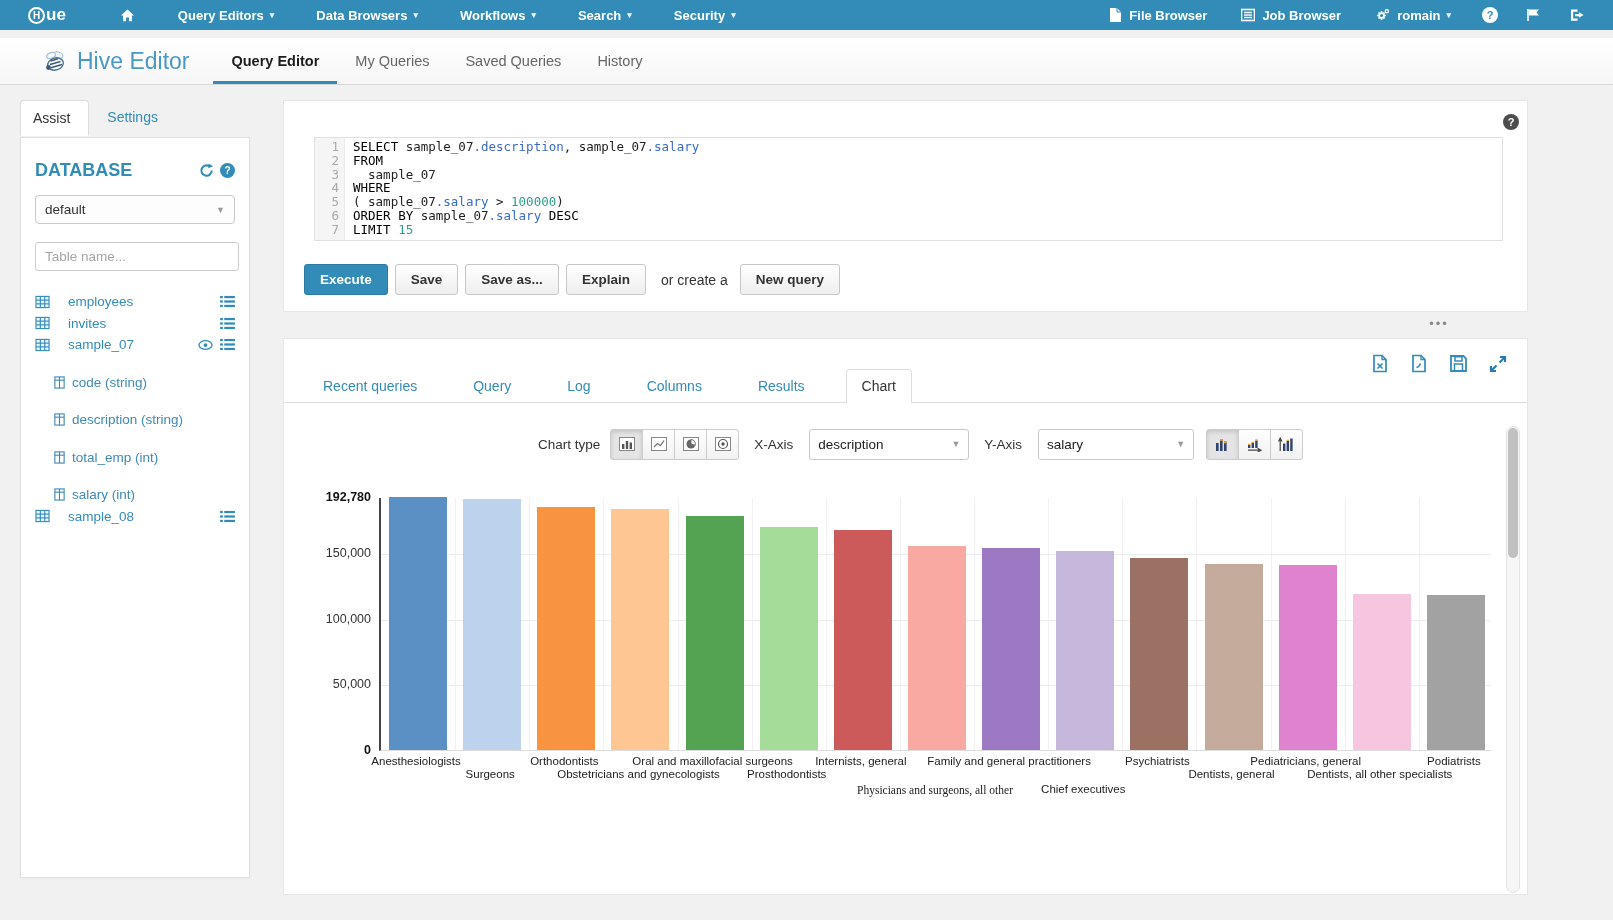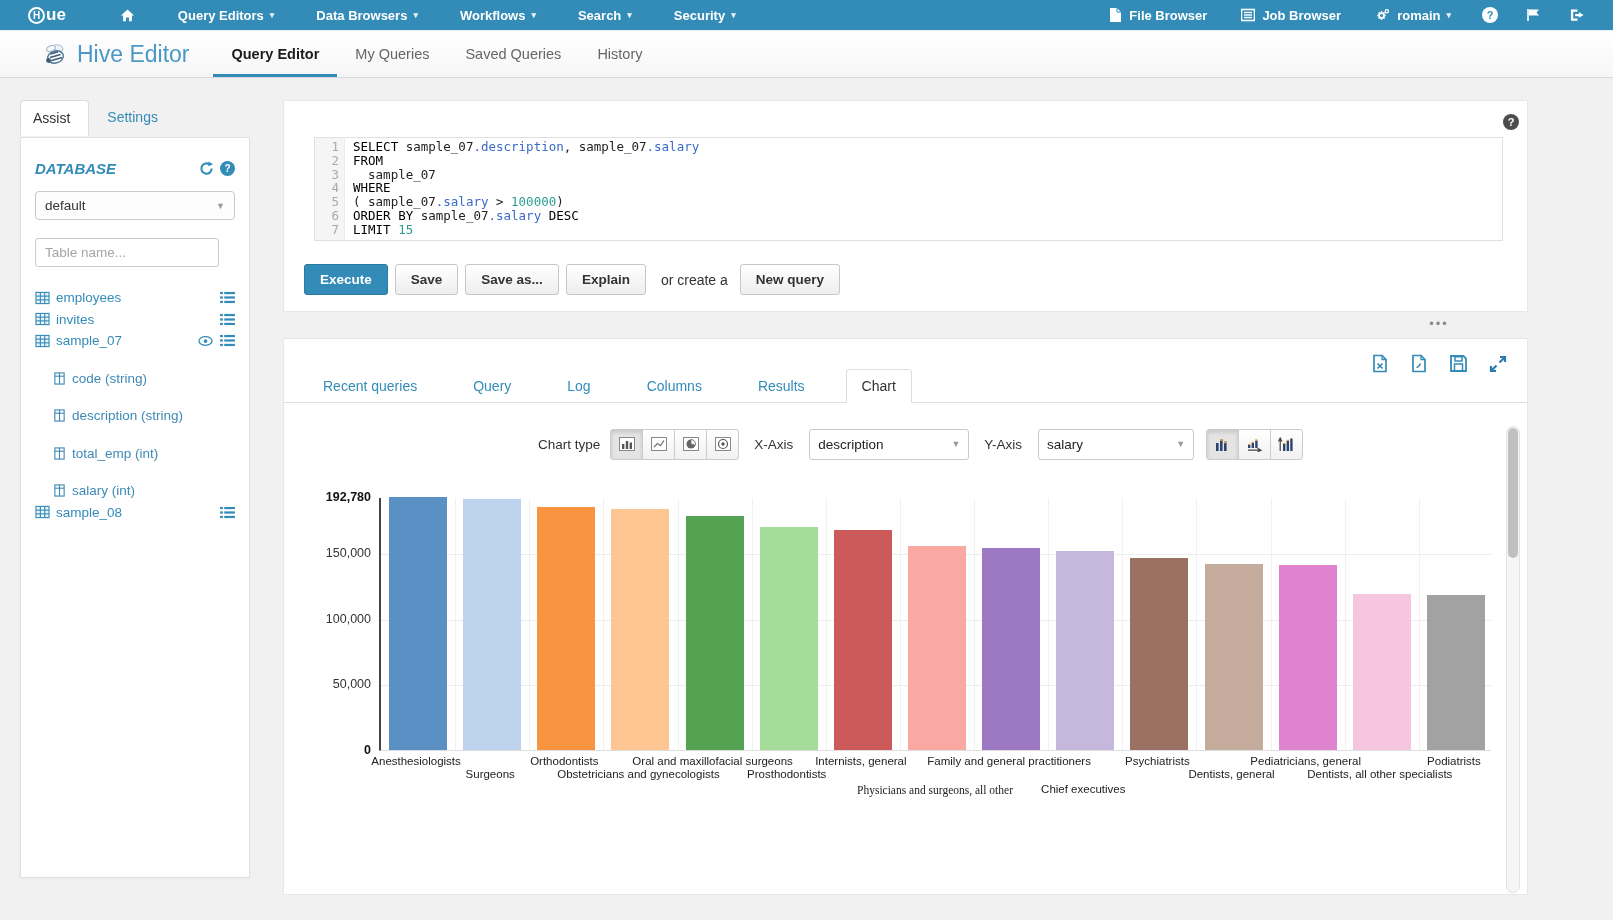--- a/index.html
+++ b/index.html
@@ -12,42 +12,42 @@
   .logo-circle { display:inline-flex; align-items:center; justify-content:center; width:17px; height:17px; border:2px solid #fff; border-radius:50%; font-size:10px; margin-right:1px; }
   .nav-home { margin-left:32px; padding:0 22px; display:flex; align-items:center; height:100%; cursor:pointer; }
   .nav-item { display:flex; align-items:center; height:100%; padding:0 21px; color:#fff; font-size:13px; font-weight:bold; cursor:pointer; text-decoration:none; }
   .caret-sm { font-size:9px; margin-left:6px; opacity:.9; }
   .nav-right .nav-item { padding:0 17px; }
   .nav-icon-btn { display:flex; align-items:center; height:100%; padding:0 14px; cursor:pointer; }
   .nav-right { padding-right:14px; }
   .nav-item .ic { margin-right:7px; display:inline-flex; }
 
   
-  .appbar { position:absolute; top:31px; left:0; width:1613px; height:47px; background:linear-gradient(#ffffff,#f6f6f6); border-bottom:1px solid #d8d8d8; display:flex; align-items:center; z-index:40; }
+  .appbar { position:absolute; top:38px; left:0; width:1613px; height:47px; background:linear-gradient(#ffffff,#f6f6f6); border-bottom:1px solid #d8d8d8; display:flex; align-items:center; z-index:40; }
   .hive-icon { margin-left:42px; display:inline-flex; }
   .app-title { color:#4a98c6; font-size:23px; margin-left:8px; margin-right:24px; }
   .app-tabs { display:flex; height:100%; }
   .app-tab { display:flex; align-items:center; height:100%; padding:0 18px; font-size:14.5px; color:#666; cursor:pointer; }
   .app-tab.active { color:#1c1c1c; font-weight:bold; box-shadow:inset 0 -3px 0 #338bb8; }
 
   
   .side-tabs { position:absolute; left:20px; top:100px; display:flex; z-index:10; }
   .side-tab { padding:9px 18px; font-size:14px; color:#338bb8; cursor:pointer; }
   .side-tab.active { background:#fff; border:1px solid #dcdcdc; border-bottom:1px solid #fff; border-radius:4px 4px 0 0; color:#333; margin-bottom:-1px;padding-left:12px; }
   .side-panel { position:absolute; left:20px; top:137px; width:230px; height:741px; background:#fff; border:1px solid #e0e0e0; box-shadow:0 1px 2px rgba(0,0,0,.04); padding:16px 14px; }
   .db-row { display:flex; justify-content:space-between; align-items:center; margin-top:6px; }
-  .db-label { color:#338bb8; font-weight:bold; font-size:15px;font-style:italic; }
+  .db-label { color:#338bb8; font-weight:bold; font-size:18px; }
   .db-icons { display:flex; align-items:center; gap:6px; }
   .q-badge { display:inline-flex; align-items:center; justify-content:center; width:15px; height:15px; border-radius:50%; background:#338bb8; color:#fff; font-size:10px; font-weight:bold; cursor:pointer; }
   .db-select { margin-top:14px; width:200px; height:29px; border:1px solid #c9c9c9; border-radius:4px; background:#fdfdfd; display:flex; align-items:center; justify-content:space-between; padding:0 9px; font-size:13.5px; color:#333; cursor:pointer; }
   .sel-caret { color:#9a9a9a; font-size:9px; }
-  .table-filter { margin-top:18px; width:184px; height:29px; border:1px solid #ccc; border-radius:3px; padding:0 9px; font-size:13.5px; color:#333; font-family:"Liberation Sans",sans-serif; }
+  .table-filter { margin-top:18px; width:204px; height:29px; border:1px solid #ccc; border-radius:3px; padding:0 9px; font-size:13.5px; color:#333; font-family:"Liberation Sans",sans-serif; }
   .table-filter::placeholder { color:#a5a5a5; }
   .table-list { margin-top:20px; font-size:13.5px; }
-  .table-row { display:flex; align-items:center; height:21.5px; cursor:pointer; }
+  .table-row { display:flex; align-items:center; height:21.5px; cursor:pointer;gap:12px; }
   .table-row .tname { color:#338bb8; margin-left:6px; flex:1; }
   .trow-icons { display:flex; align-items:center; gap:7px; }
   .col-row { display:flex; align-items:center; height:21.5px; padding-left:18px; cursor:pointer;margin-top:16px; }
   .col-row .cname { color:#4089b5; margin-left:6px; }
 
   
   .editor-card { position:absolute; left:283px; top:100px; width:1245px; height:212px; background:#fff; border:1px solid #e7e7e7; }
   .editor-help { position:absolute; top:13px; right:8px; width:16px; height:16px; border-radius:50%; background:#4d4d4d; color:#fff; font-size:11px; font-weight:bold; display:flex; align-items:center; justify-content:center; cursor:pointer; }
   .code-box { position:absolute; left:30px; top:36px; width:1189px; height:104px; border:1px solid #e0e0e0; background:#fff; display:flex; font-family:"DejaVu Sans Mono",monospace; font-size:12.5px; line-height:13.8px; cursor:text; }
   .gutter { width:30px; background:#f5f5f5; color:#aaa; text-align:right; padding:2px 5px 0 0; border-right:1px solid #ebebeb; }

